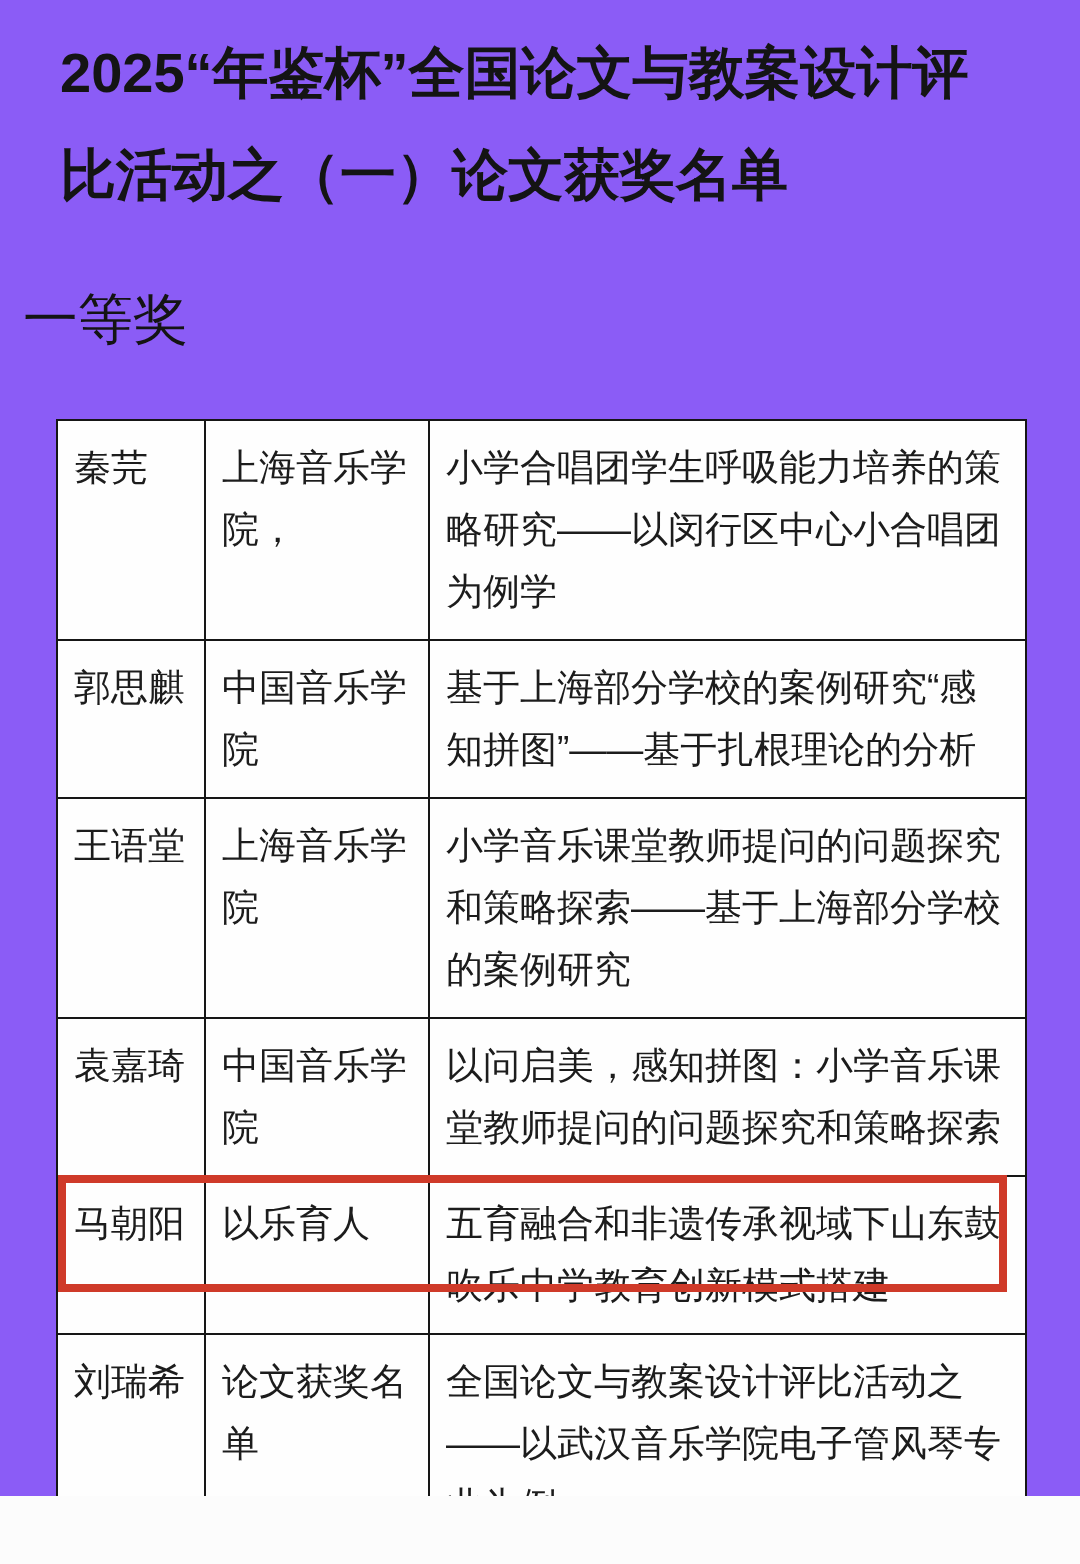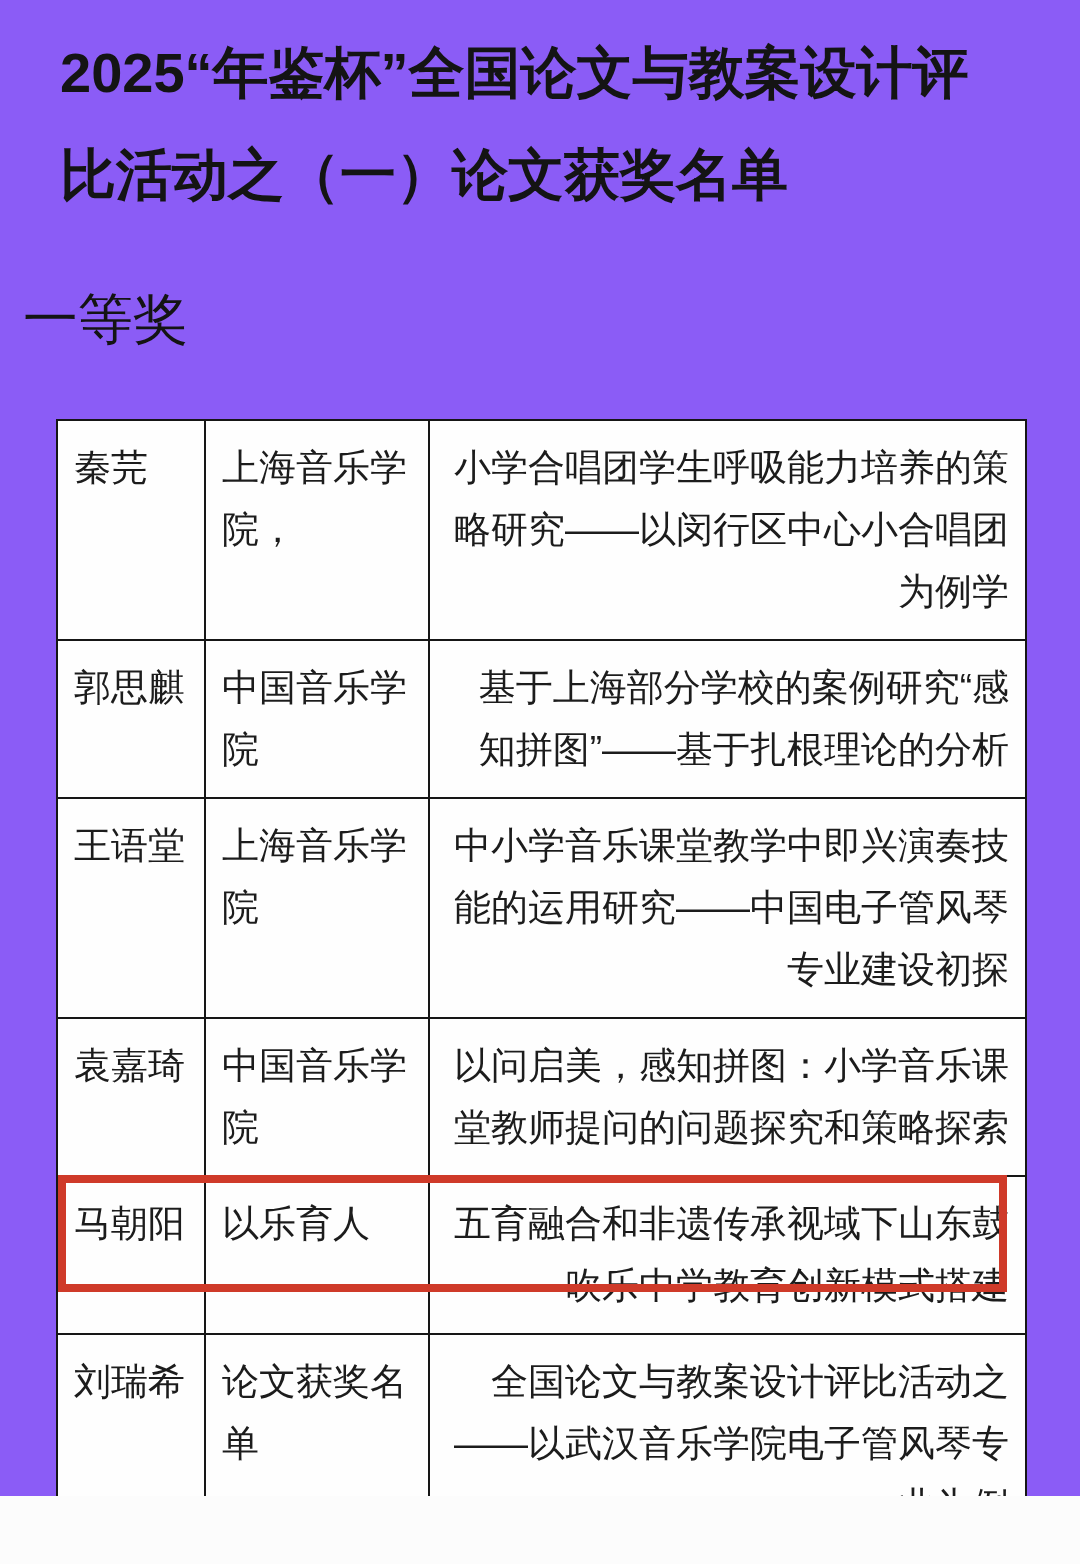--- a/index.html
+++ b/index.html
@@ -58,21 +58,21 @@
     font-size: 37px;
     line-height: 62px;
     padding: 16px;
     word-break: break-all;
     overflow-wrap: anywhere;
     color: #1c1c1c;
     background: #fefefe;
   }
   td.cell-name   { padding: 0 18px 0 20px; text-align: left; }
   td.cell-inst   { padding: 0 4px; }
-  td.cell-paper  { padding: 0 5px 0 25px; text-align: right; }
+  td.cell-paper  { padding: 0 5px 0 25px; text-align: left; }
   .col-name  { width: 148px; }
   .col-inst  { width: 224px; }
   .col-paper { width: 597px; }
   .highlight-box {
     position: absolute;
     box-sizing: border-box;
     border: 8px solid #cf3a29;
     pointer-events: none;
   }
 </style>
@@ -101,21 +101,21 @@
 
   <tr>
     <td class="cell-name">郭思麒</td>
     <td class="cell-inst">中国音乐学院</td>
     <td class="cell-paper">基于上海部分学校的案例研究“感知拼图”——基于扎根理论的分析</td>
   </tr>
 
   <tr>
     <td class="cell-name">王语堂</td>
     <td class="cell-inst">上海音乐学院</td>
-    <td class="cell-paper">中小学音乐课堂教学中即兴演奏技能的运用研究——中国电子管风琴专业建设初探</td>
+    <td class="cell-paper">小学音乐课堂教师提问的问题探究和策略探索——基于上海部分学校的案例研究</td>
   </tr>
 
   <tr>
     <td class="cell-name">袁嘉琦</td>
     <td class="cell-inst">中国音乐学院</td>
     <td class="cell-paper">以问启美，感知拼图：小学音乐课堂教师提问的问题探究和策略探索</td>
   </tr>
 
 
   <tr>

